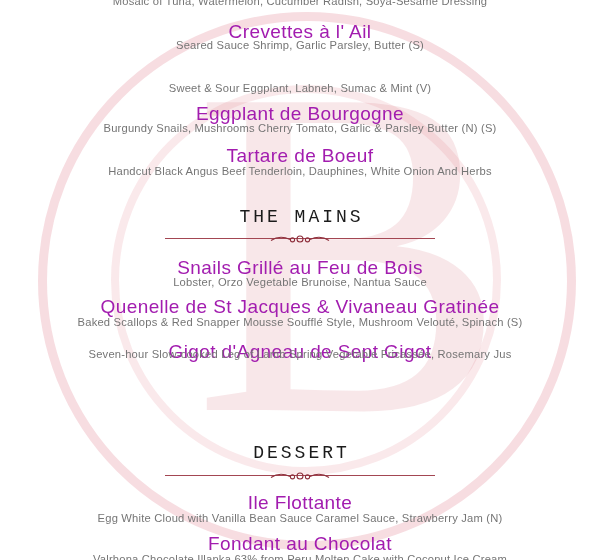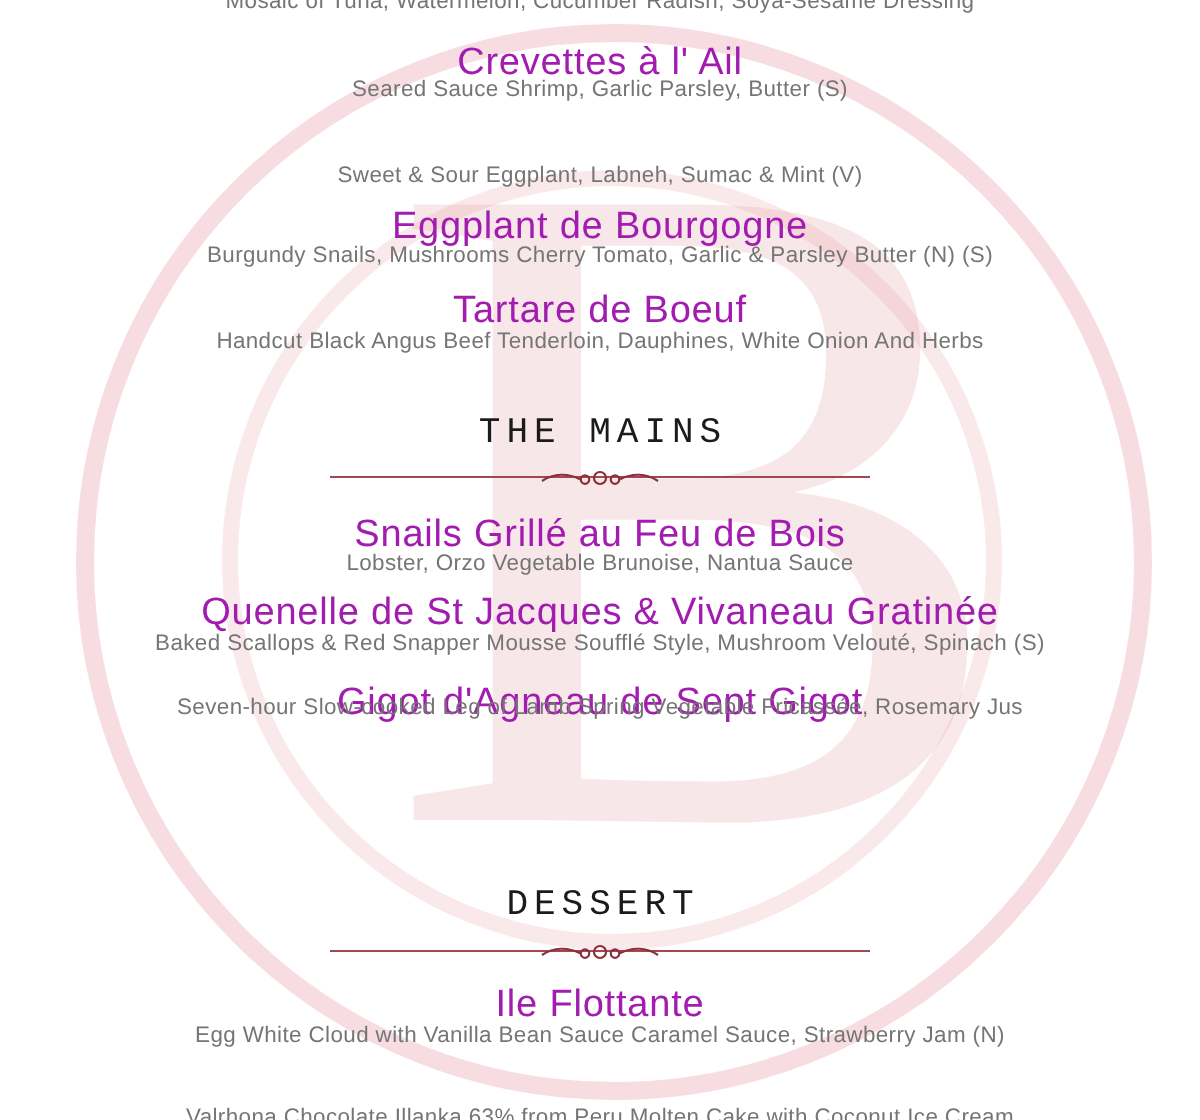--- a/index.html
+++ b/index.html
@@ -146,15 +146,16 @@
         <circle cx="37.5" cy="7.8" r="2.1"></circle>
         <path d="M1 8.5 C 7 4.5, 14 4.5, 20 7.6"></path>
         <path d="M59 8.5 C 53 4.5, 46 4.5, 40 7.6"></path>
       </g>
     </svg>
   </div>
 
   <div class="line desc" style="top:511px">Egg White Cloud with Vanilla Bean Sauce Caramel Sauce, Strawberry Jam (N)</div>
   <div class="line name" style="top:495px">Ile Flottante</div>
 
+  <div class="line name" style="top:536px">Fondant au Chocolat</div>
   <div class="line desc" style="top:552px">Valrhona Chocolate Illanka 63% from Peru Molten Cake with Coconut Ice Cream</div>
 
 </div>
 
 </body></html>

